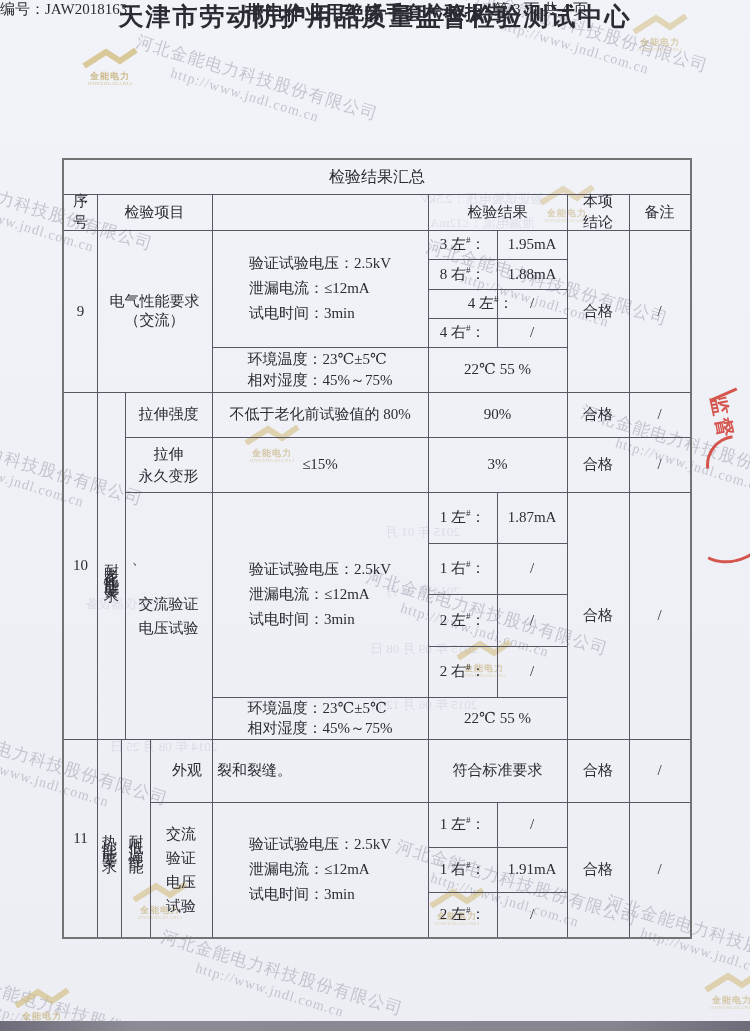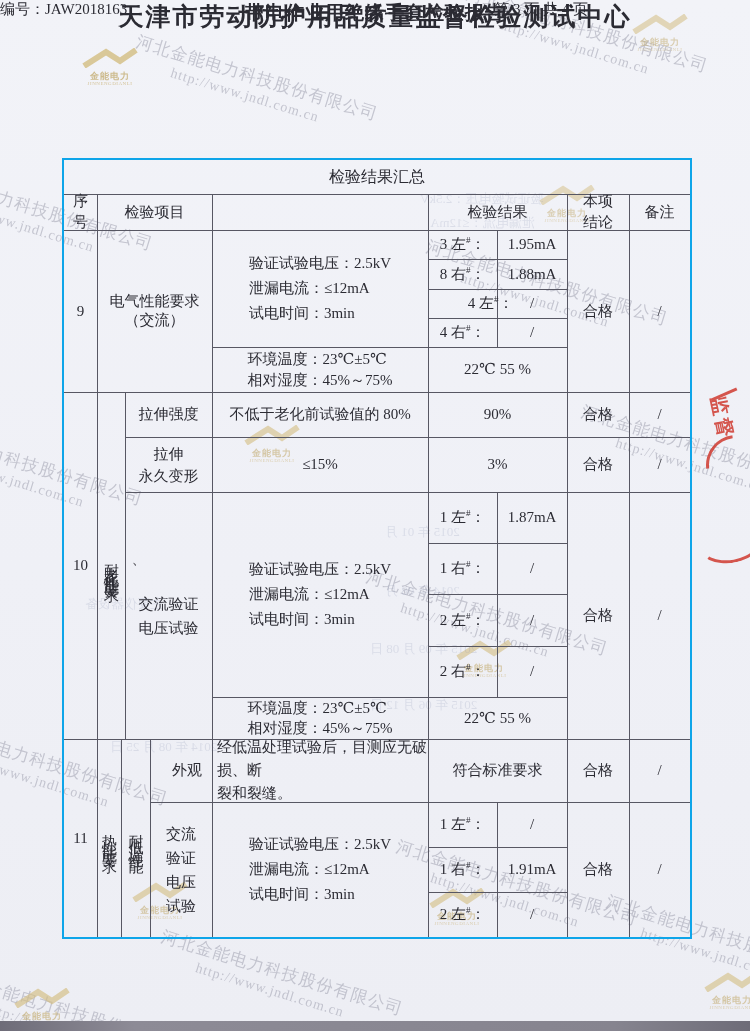--- a/index.html
+++ b/index.html
@@ -9,21 +9,21 @@
     font-family:"Liberation Serif","DejaVu Serif",serif;
     color:#2b2b33;
   }
   .abs{position:absolute;}
   
   .title1{left:0;top:86;width:750px;font-size:25px;font-weight:bold;letter-spacing:2px;text-align:center;}
   .title2{left:0;top:116;width:750px;font-size:19px;font-weight:bold;letter-spacing:1px;text-align:center;}
   .metaline{left:62;top:138;width:626px;height:20px;font-size:15px;}
   .metaline .pageinfo{position:absolute;right:38px;top:0;}
   
-  .t{left:62px;top:158px;width:626px;height:777px;border:2px solid #0ea5e9;}
+  .t{left:62px;top:158px;width:626px;height:777px;border:2px solid #737373;}
   .hl{position:absolute;height:1px;background:#575763;}
   .vl{position:absolute;width:1px;background:#575763;}
   .cell{position:absolute;display:flex;align-items:center;justify-content:center;text-align:center;font-size:15px;line-height:1.25;}
   .lblk{display:inline-block;text-align:left;line-height:25px;}
   .small-lines{line-height:21px;}
   .vtext{writing-mode:vertical-rl;text-orientation:upright;letter-spacing:4px;}
   sup.hash{font-size:9px;vertical-align:super;}
   .wrapbox{display:inline-block;line-height:21px;}
   
   .wm{position:absolute;transform:rotate(17deg);transform-origin:left top;color:#a9aab8;opacity:.62;pointer-events:none;white-space:nowrap;}
@@ -325,21 +325,20 @@
   <div class="cell" style="left:33px;top:579px;width:24px;height:198px;">
       <span class="vtext" style="letter-spacing:6px;">热性能要求</span>
     </div>
   <div class="cell" style="left:57px;top:579px;width:29px;height:198px;">
       <span class="vtext" style="letter-spacing:6px;">耐低温性能</span>
     </div>
 
   <div class="cell" style="left:92px;top:579px;width:62px;height:63px;">外观</div>
   <div class="cell" style="left:148px;top:579px;width:216px;height:63px;justify-content:flex-start;">
     <div class="lblk" style="line-height:23px;padding-left:5px;">
-      <div>经低温处理试验后，目测应无破损、断</div>
       <div>裂和裂缝。</div>
     </div>
   </div>
   <div class="cell" style="left:364px;top:579px;width:139px;height:63px;">符合标准要求</div>
   <div class="cell" style="left:503px;top:579px;width:62px;height:63px;">合格</div>
   <div class="cell" style="left:565px;top:579px;width:61px;height:63px;">/</div>
 
   <div class="cell" style="left:86px;top:642px;width:62px;height:135px;">
       <span class="wrapbox" style="width:32px;line-height:24px;">交流验证电压试验</span>
     </div>

